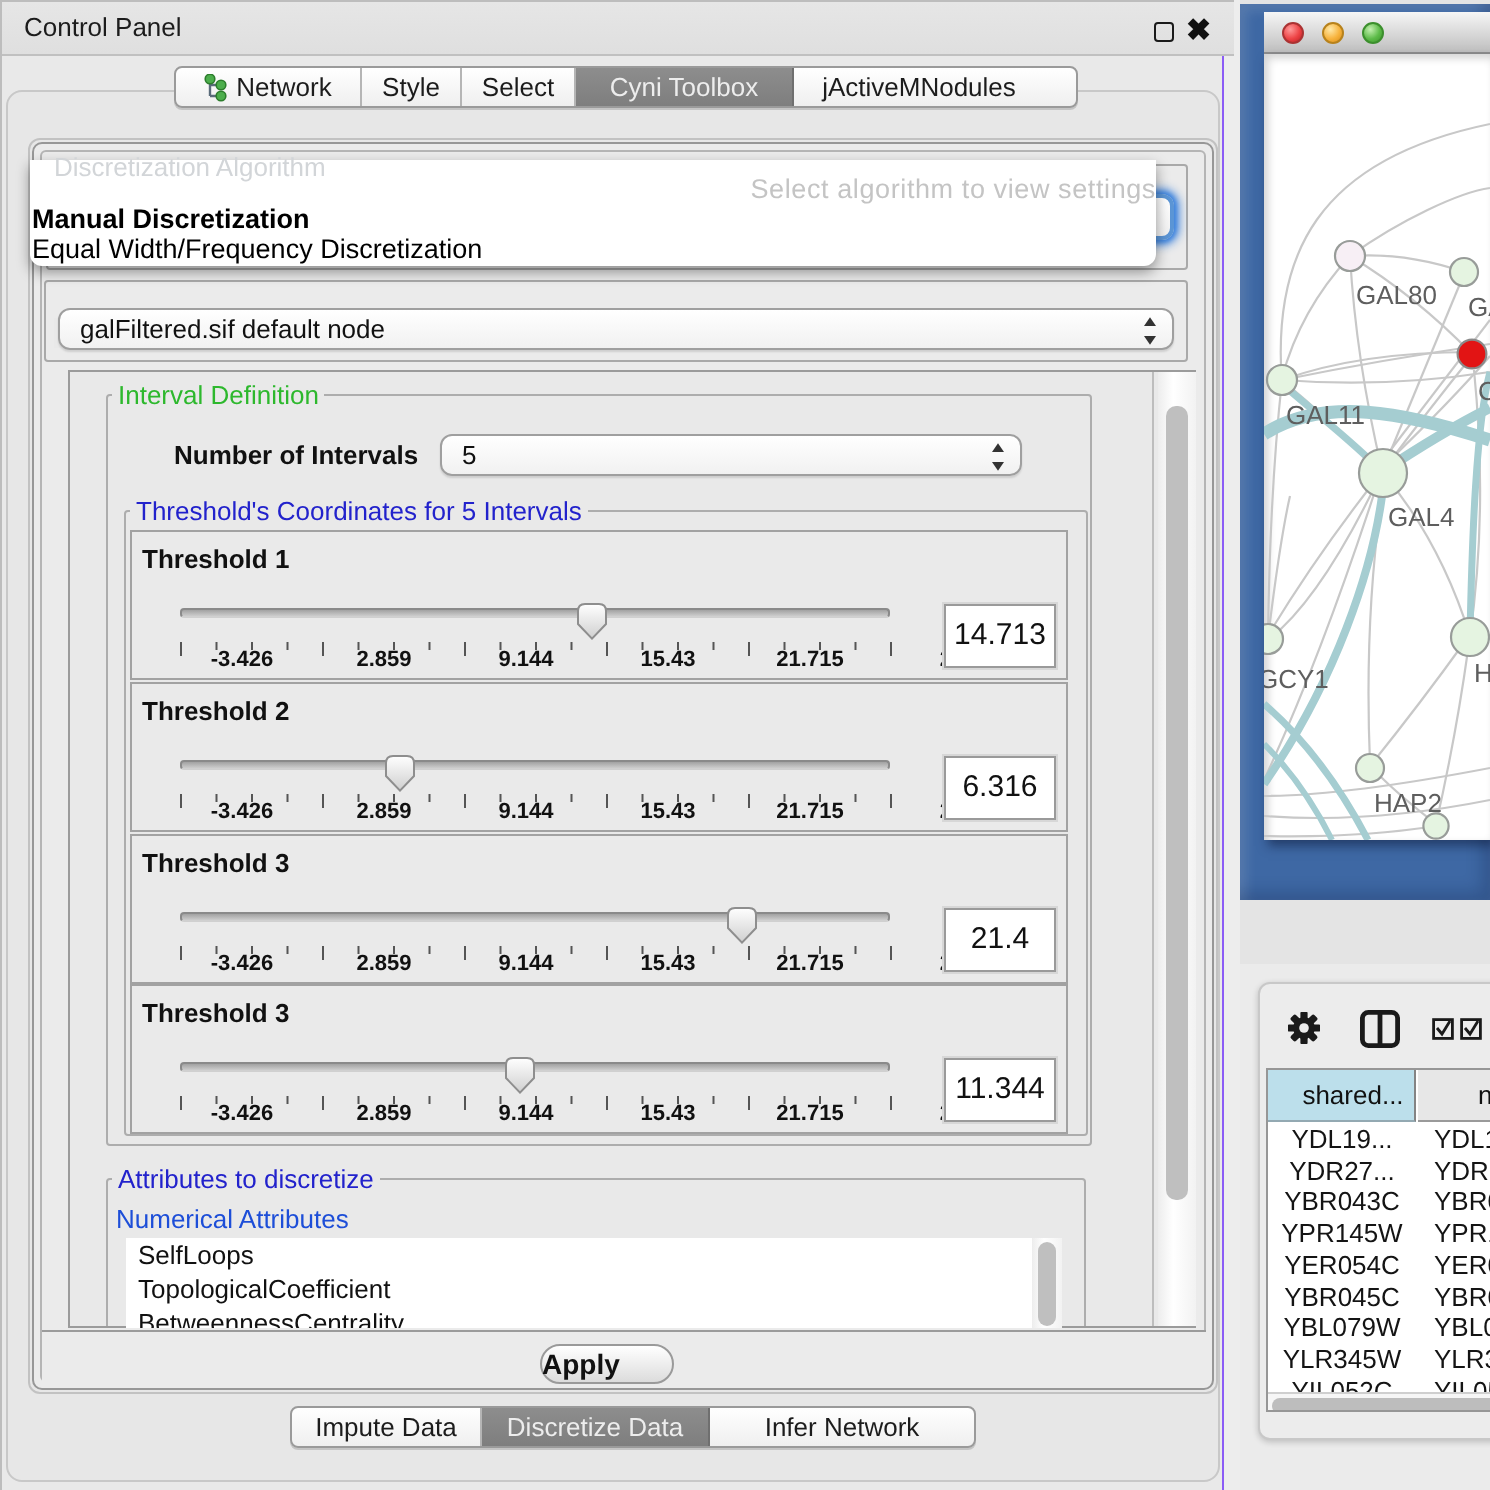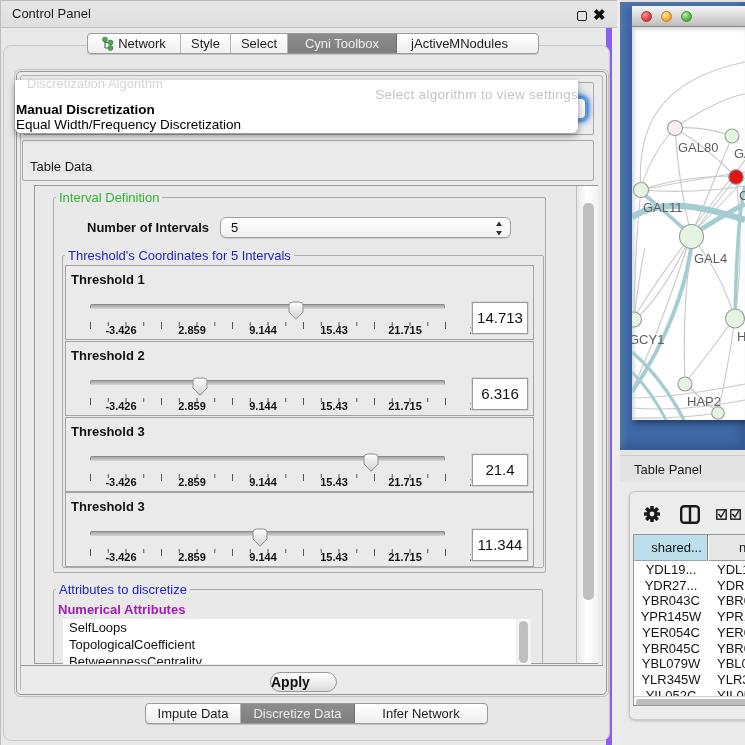--- a/index.html
+++ b/index.html
@@ -3,21 +3,21 @@
 <meta charset="utf-8">
 <style>
   * { margin:0; padding:0; box-sizing:border-box; }
   html,body { width:745px; height:745px; overflow:hidden; background:#e4e4e4;
     font-family:"Liberation Sans", sans-serif; }
   .abs { position:absolute; }
   #stage { position:relative; width:745px; height:745px; }
 
   
   #cp { left:0; top:0; width:612px; height:745px; background:#e9e9e9;
-        border-left:1px solid #bdbdbd; border-right:6px solid #8b5cf6; }
+        border-left:1px solid #bdbdbd; border-right:1px solid #8b5cf6; }
   #cp-title { left:0; top:0; width:616px; height:28px; z-index:5;
         background:linear-gradient(#e6e6e6,#dfdfdf);
         border-top:1px solid #bdbdbd; border-bottom:1px solid #c0c0c0; }
   #cp-title .t { position:absolute; left:11px; top:5px; font-size:13px; color:#1c1c1c; }
   .sqicon { position:absolute; left:576px; top:10px; width:10px; height:10px;
         border:1.6px solid #1a1a1a; border-radius:2px; }
   .xicon { position:absolute; left:592px; top:5px; font-size:15px; font-weight:bold; color:#111; }
 
   
   .seg { position:absolute; height:21px; display:flex; border:1px solid #9a9a9a;
@@ -160,20 +160,29 @@
 
     <div class="abs" id="popup">
       <div class="ghost">Discretization Algorithm</div>
       <div class="r1">Select algorithm to view settings</div>
       <div class="r2">Manual Discretization</div>
       <div class="r3">Equal Width/Frequency Discretization</div>
     </div>
 
     <div class="group" style="left:21px; top:140px; width:572px; height:41px;"></div>
     <div class="gtitle" style="left:26px; top:133px; color:#1a1a1a;margin-top:26px;">Table Data</div>
+    <div class="combo" style="left:28px; top:154px; width:558px; height:21px;">
+      <div class="txt">galFiltered.sif default node</div>
+      <div class="arr">
+          <svg width="10" height="21" viewBox="0 0 10 21">
+        <path d="M2 8 L5 3.6 L8 8 Z" fill="#333"></path>
+            <path d="M2 13 L5 17.4 L8 13 Z" fill="#333"></path>
+          </svg>
+        </div>
+    </div>
 
     <div class="abs" id="scrollpanel" style="left:33px; top:185px; width:564px; height:479px;
          border:1px solid #9b9b9b; background:#e9e9e9; overflow:hidden;">
       <div style="position:relative; width:100%; height:100%;">
         <div style="position:absolute; left:0; top:0; width:542px; height:477px; border-right:1px solid #bdbdbd;"></div>
 
         <div class="group" style="left:18px; top:11px; width:493px; height:376px; border-color:#adadad;"></div>
         <div class="gtitle" style="left:21px; top:4px; color:#2db82d;">Interval Definition</div>
 
         <div style="position:absolute; left:52px; top:34px; font-size:13px; font-weight:bold; color:#111;">Number of Intervals</div>
@@ -374,21 +383,21 @@
               <span style="left:166px">9.144</span>
               <span style="left:237px">15.43</span>
               <span style="left:308px">21.715</span>
               <span style="left:379px">28</span>
             </div>
           <div class="vfield">11.344</div>
         </div>
 
         <div class="group" style="left:18px; top:403px; width:490px; height:120px; border-color:#adadad;"></div>
         <div class="gtitle" style="left:21px; top:396px; color:#2222cc;">Attributes to discretize</div>
-        <div style="position:absolute; left:23px; top:416px; font-size:13px; font-weight:bold; color:#a21caf;">Numerical Attributes</div>
+        <div style="position:absolute; left:23px; top:416px; font-size:13px; font-weight:normal; color:#1d4ed8;">Numerical Attributes</div>
       </div>
     </div>
     <div class="abs" id="attrlist">
       <div>SelfLoops</div>
       <div>TopologicalCoefficient</div>
       <div>BetweennessCentrality</div>
     </div>
 
     <div class="vsb-track" style="left:515px; top:619px; width:15px; height:45px;"></div>
     <div class="vsb-thumb" style="left:518px; top:621px; width:9px; height:42px;"></div>
@@ -475,23 +484,20 @@
           <text x="643" y="212">GAL11</text>
           <text x="694" y="263">GAL4</text>
           <text x="629" y="344">GCY1</text>
           <text x="737" y="341">HIS4</text>
           <text x="687" y="406">HAP2</text>
         </g>
       </svg>
     </div>
   </div>
 
-  <div class="abs" id="tp-bar">
-      <div class="t">Table Panel</div>
-    </div>
   <div class="abs" id="tp-bg"></div>
 
   <div class="abs" id="tablewin">
 
     <svg class="abs" style="left:14px; top:14px;" width="16" height="16" viewBox="-8 -8 16 16">
       <g fill="#1a1a1a">
           <rect x="-1.8" y="-8.3" width="3.6" height="4.2" rx="1" transform="rotate(0)"></rect>
           <rect x="-1.8" y="-8.3" width="3.6" height="4.2" rx="1" transform="rotate(45)"></rect>
           <rect x="-1.8" y="-8.3" width="3.6" height="4.2" rx="1" transform="rotate(90)"></rect>
           <rect x="-1.8" y="-8.3" width="3.6" height="4.2" rx="1" transform="rotate(135)"></rect>

